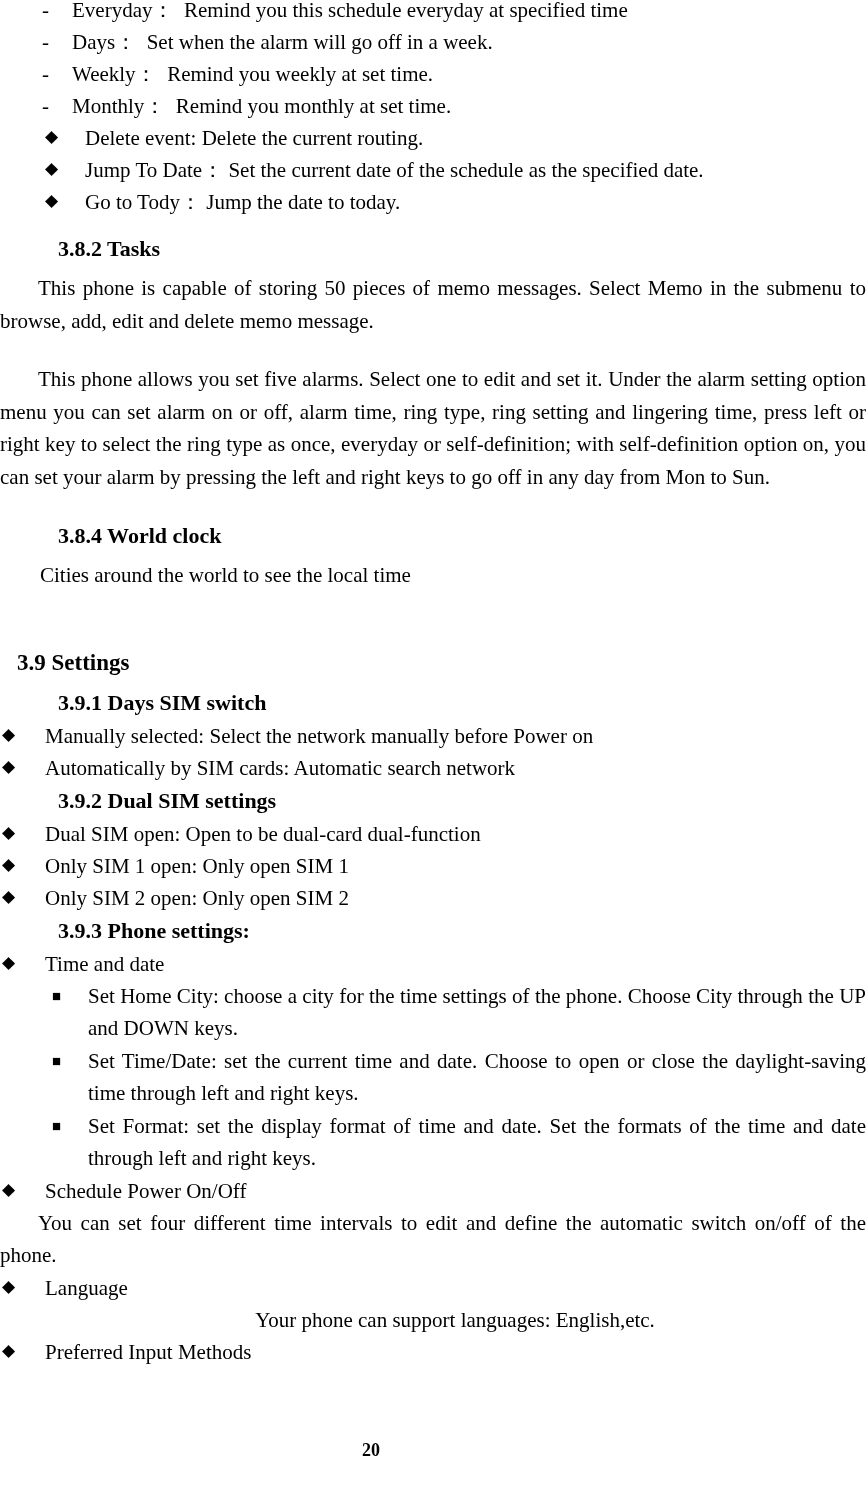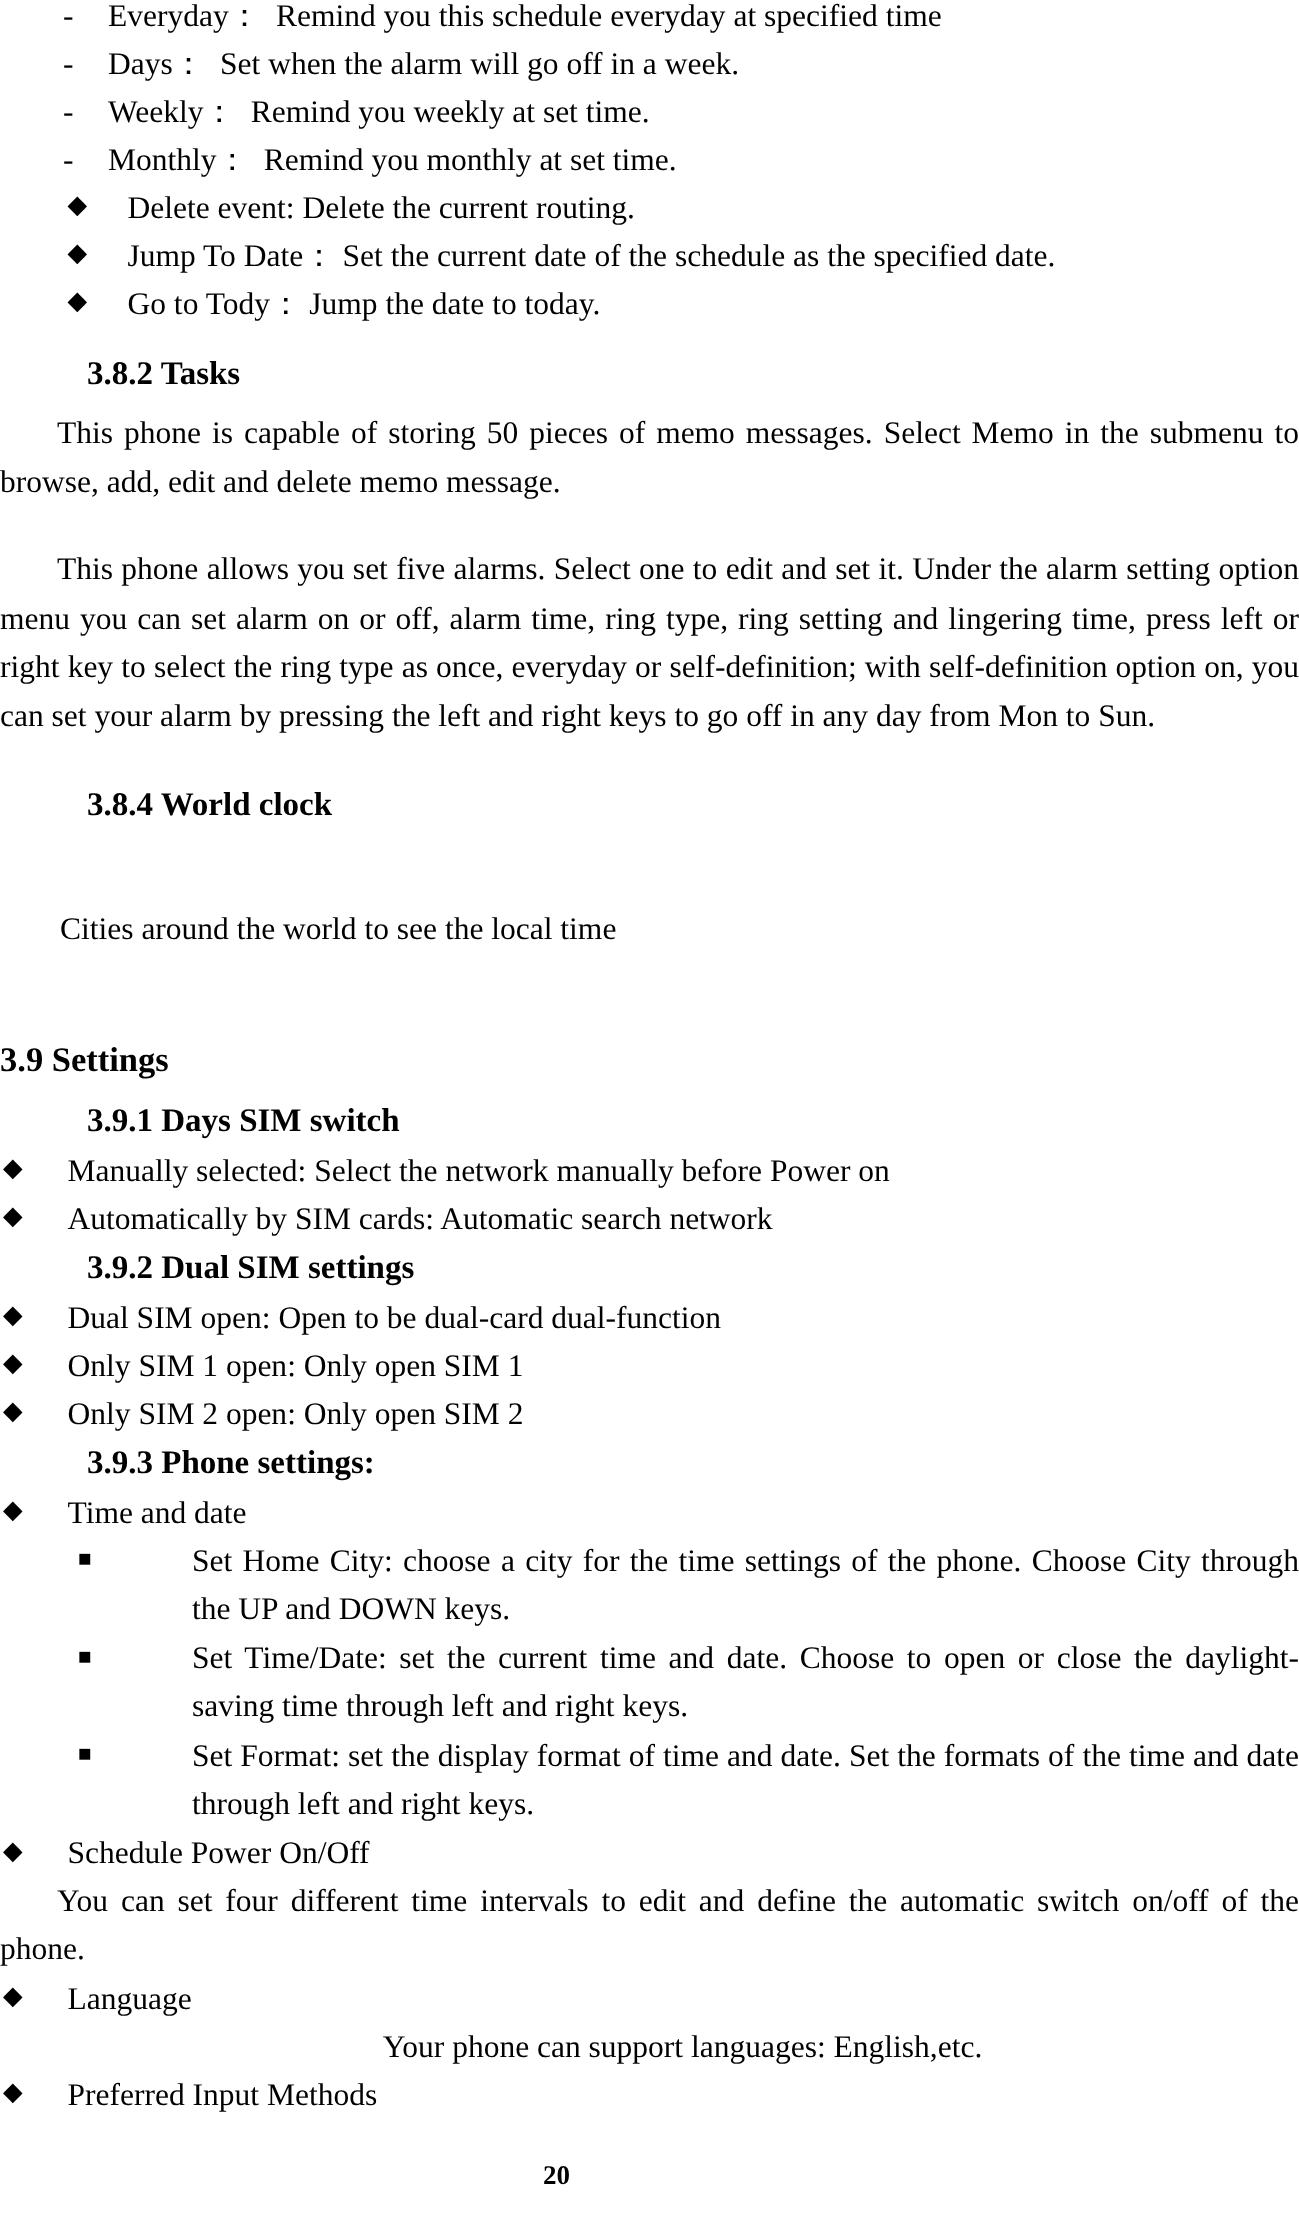--- a/index.html
+++ b/index.html
@@ -82,31 +82,31 @@
     text-align: justify;
     text-justify: inter-word;
   }
   .sq-item .marker {
     position: absolute;
     left: 52px;
     top: 0;
     font-size: 15px;
     line-height: 32.5px;
   }
-  .sq-item .body { display: block; margin-left: 40px; }
+  .sq-item .body { display: block; }
 
   .bold { font-weight: normal; }
 
   
   .h2 {
     font-size: 23px;
     font-weight: bold;
     line-height: 34px;
     margin: 0;
-    padding-left: 0;
+    padding-left: 17px;
   }
   .h3 {
     font-size: 22px;
     font-weight: bold;
     line-height: 34px;
     margin: 0;
     padding-left: 58px;
   }
 
   
@@ -186,21 +186,21 @@
 
     <div class="sp-20"></div>
 
     <div class="sp-6"></div>
     <div class="para">This phone allows you set five alarms. Select one to edit and set it. Under the alarm setting option menu you can set alarm on or off, alarm time, ring type, ring setting and lingering time, press left or right key to select the ring type as once, everyday or self-definition; with self-definition option on, you can set your alarm by pressing the left and right keys to go off in any day from Mon to Sun.</div>
 
     <div class="sp-26"></div>
 
     <div class="h3">3.8.4 World clock</div>
     <div class="sp-6"></div>
-    <div class="para left" style="text-indent:40px;margin-top:44px;">Cities around the world to see the local time</div>
+    <div class="para left" style="text-indent:40px;">Cities around the world to see the local time</div>
 
     <div class="sp-34"></div>
     <div class="sp-20"></div>
 
     <div class="h2">3.9 Settings</div>
     <div class="sp-6"></div>
     <div class="h3">3.9.1 Days SIM switch</div>
 
     <div class="d-item0">
       <span class="marker">◆</span>

